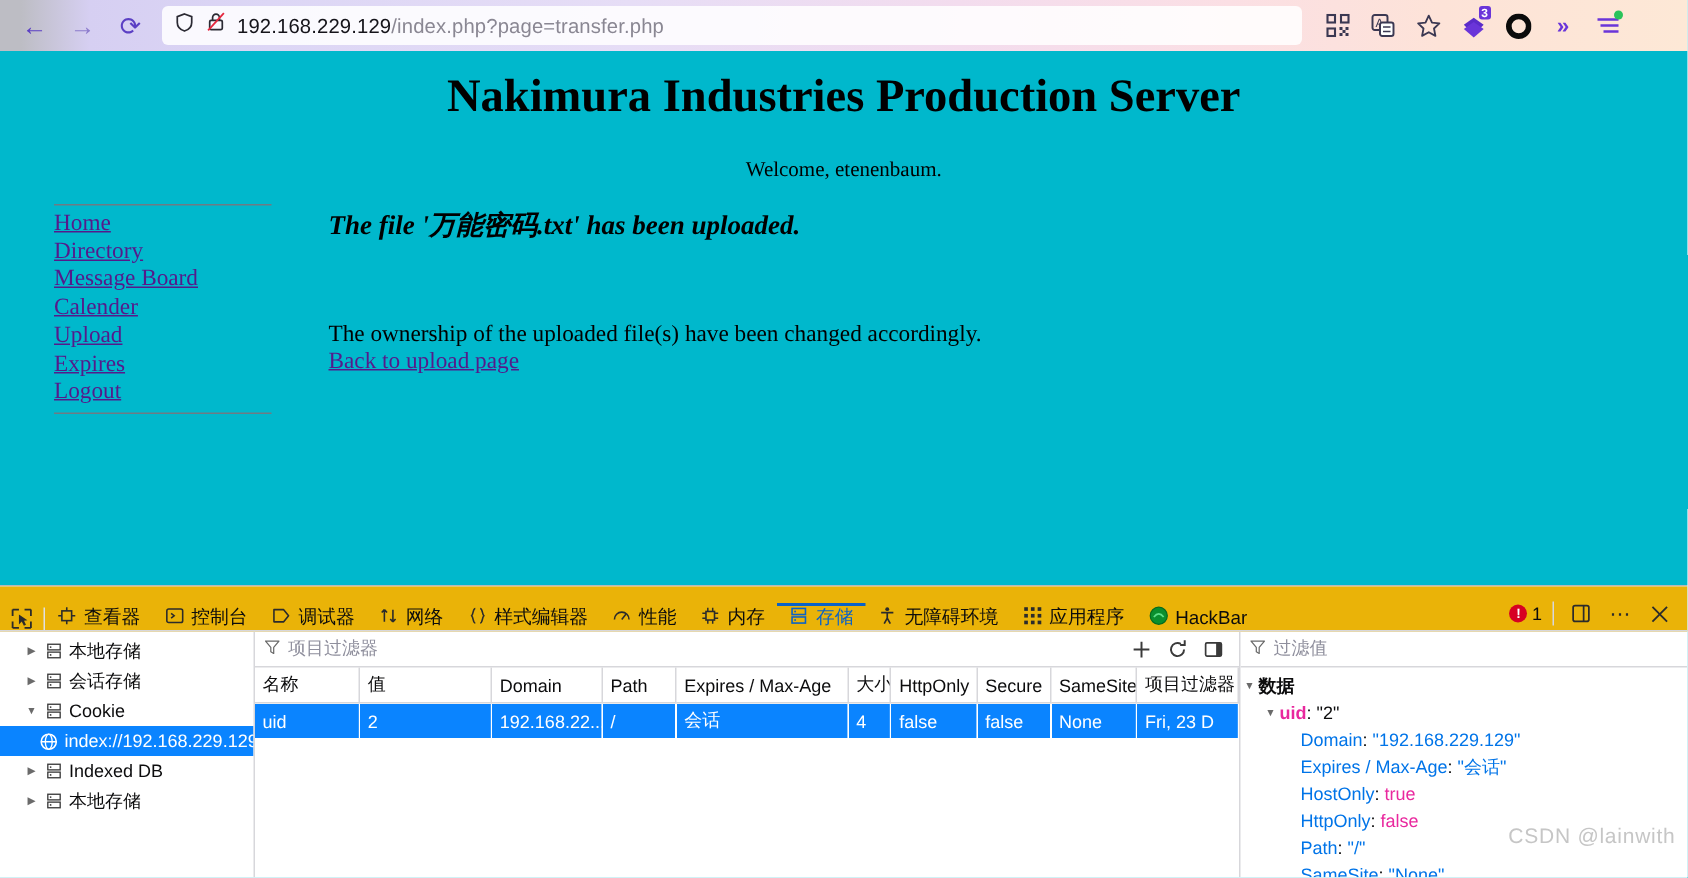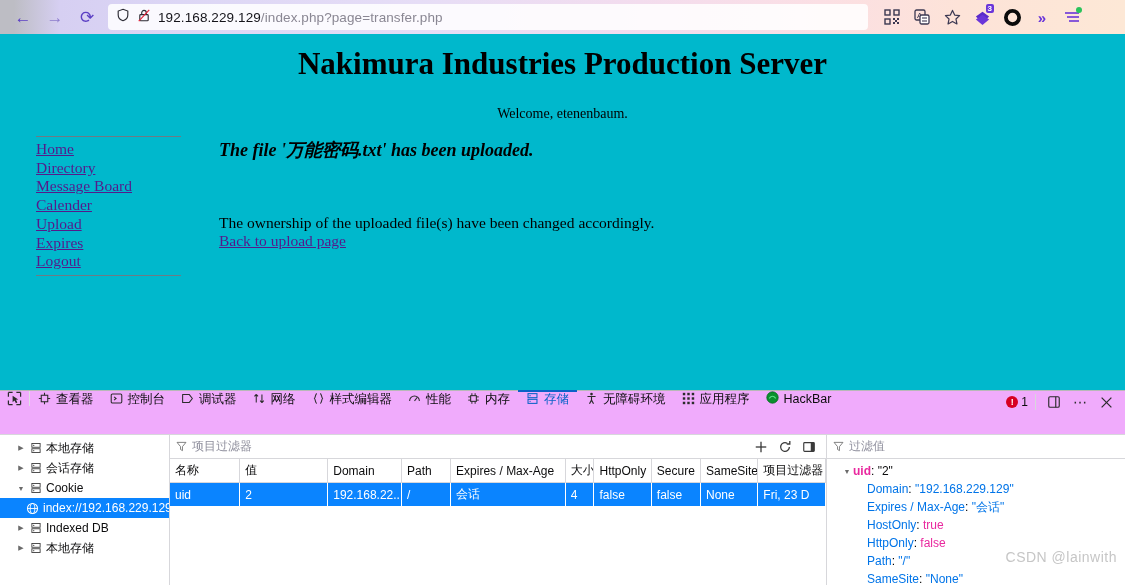--- a/index.html
+++ b/index.html
@@ -146,25 +146,25 @@
   
   .devtools {
     height: 195px;
     background: #fff;
     border-top: 1px solid #b8b8b8;
     display: flex;
     flex-direction: column;
     font-family: "Liberation Sans", sans-serif;
   }
   .dt-tabs {
-    height: 44px;
-    display: flex;
-    align-items: flex-start;
+    height: 30px;
+    display: flex;
+    align-items: flex-end;
     border-bottom: 1px solid #d7d7db;
-    background: #f0abfc;
+    background: #eab308;
     font-size: 12.5px;
     color: #0c0c0d;
     flex-shrink: 0;
   }
   .dt-pick {
     width: 30px;
     display: flex; align-items: center; justify-content: center;
     border-right: 1px solid #e0e0e2;
   }
   .dt-tab {
@@ -671,20 +671,24 @@
     </div>
 
     <div class="value-pane">
       <div class="vp-filter">
         <span><svg width="11" height="11" viewBox="0 0 16 16">
               <path d="M1.5 2 H14.5 L9.4 8.2 V14 L6.6 12.3 V8.2 Z" fill="none" stroke="#6a6a6a" stroke-width="1.2" stroke-linejoin="round"></path>
             </svg></span>
         <span class="filter-ph">过滤值</span>
       </div>
       <div class="vp-tree">
+        <div class="vp-row">
+          <span class="twisty">▼</span>
+          <span class="vp-label-root">数据</span>
+        </div>
         <div class="vp-row" style="padding-left:14px">
           <span class="twisty">▼</span>
           <span class="k-pink">uid</span><span>:</span>&nbsp;<span class="v-str">"2"</span>
         </div>
         <div class="vp-row" style="padding-left:40px">
           <span class="k-blue">Domain</span>:&nbsp;<span class="k-blue">"192.168.229.129"</span>
         </div>
         <div class="vp-row" style="padding-left:40px">
           <span class="k-blue">Expires / Max-Age</span>:&nbsp;<span class="k-blue">"会话"</span>
         </div>

